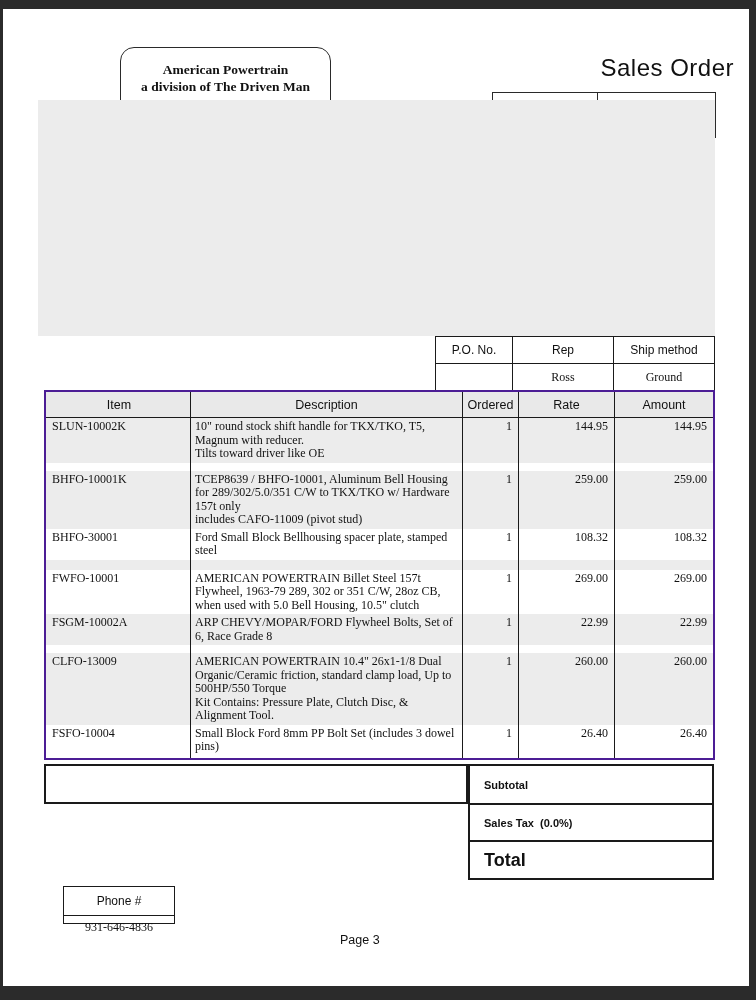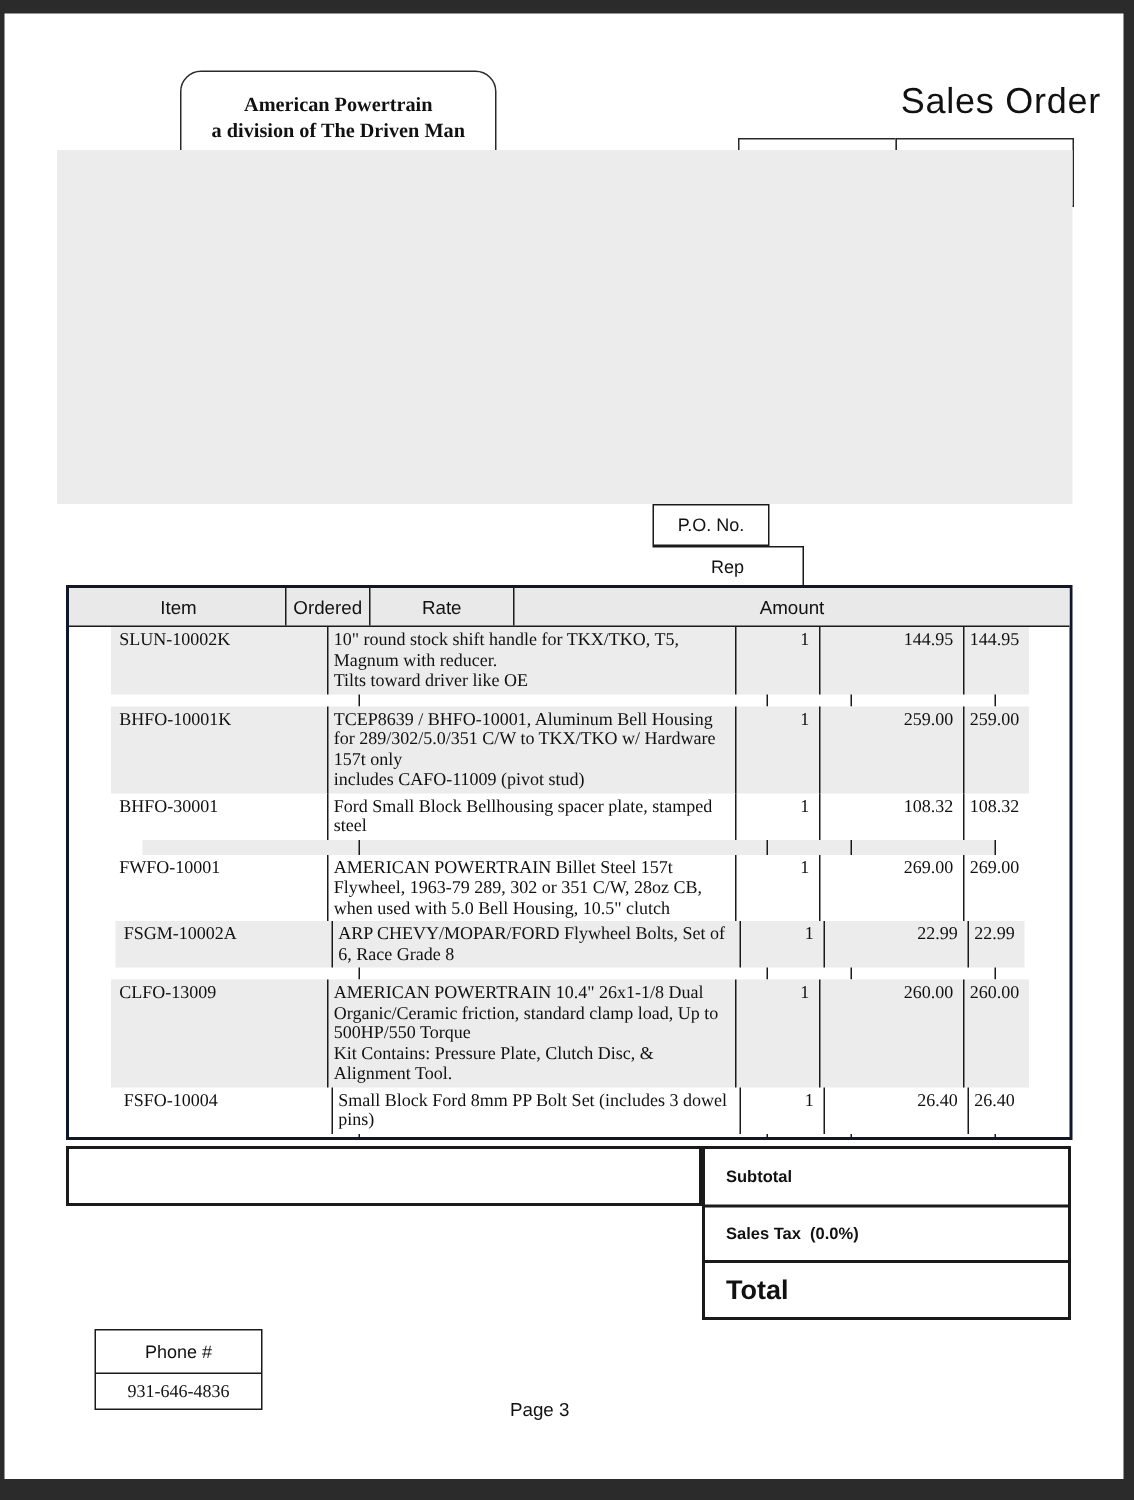--- a/index.html
+++ b/index.html
@@ -30,36 +30,36 @@
   .hdr-box-right{ left:597px; width:119px; }
 
   .redaction{
     position:absolute; left:38px; top:100px; width:677px; height:236px;
     background:#ececec; z-index:2;
   }
 
   
   .po-table{ position:absolute; left:435px; top:336px; width:280px; z-index:3;
     font-family:"Liberation Sans", sans-serif; font-size:12px; }
-  .po-row{ display:flex;flex-direction:column; }
+  .po-row{ display:flex; }
   .po-cell{ border:1.5px solid #1a1a1a; height:28px; display:flex; align-items:center; justify-content:center; background:#fff; }
   .po-row + .po-row .po-cell{ border-top:none; }
   .po-cell + .po-cell{ border-left:none; }
   .po-c1{ width:78px; } .po-c2{ width:101px; } .po-c3{ width:101px; }
   .po-val{ font-family:"Liberation Serif", serif; }
 
   
   .items-table{
     position:absolute; left:44px; top:390px; width:671px; height:370px;
-    border:2px solid #0f172a; z-index:3; background:#fff;
+    border:2px solid #4c1d95; z-index:3; background:#fff;
   }
   .ihead{ display:flex; height:26px; border-bottom:1.5px solid #1a1a1a; background:#e9e9e9;
     font-family:"Liberation Sans", sans-serif; font-size:12.5px; }
   .ihead .cell{ display:flex; align-items:center; justify-content:center; }
-  .irows{ height:340px; overflow:hidden; display:flex; flex-direction:column;align-items:center; }
+  .irows{ height:340px; overflow:hidden; display:flex; flex-direction:column; }
   .irow{ display:flex; align-items:stretch; }
   .irow.shade{ background:#ececec; }
   .cell{ padding:2px 4px; }
   .c-item{ width:145px; border-right:1.5px solid #1a1a1a; padding-left:6px; }
   .c-desc{ width:272px; border-right:1.5px solid #1a1a1a; }
   .c-ord { width:56px;  border-right:1.5px solid #1a1a1a; }
   .c-rate{ width:96px;  border-right:1.5px solid #1a1a1a; }
   .c-amt { flex:1; }
   .irows .cell{ font-size:12px; line-height:13.5px; }
   .num{ text-align:right; padding-right:6px; }
@@ -75,21 +75,21 @@
     border:2px solid #1a1a1a; background:#fff;
     font-family:"Liberation Sans", sans-serif; font-weight:700;
   }
   .tot-row{ height:37px; display:flex; align-items:center; padding-left:14px;
     font-size:11px; white-space:pre-wrap; }
   .tot-row + .tot-row{ border-top:2px solid #1a1a1a; }
   .tot-row.total{ font-size:18px; height:38px; }
 
   
   .phone-box{
-    position:absolute; left:63px; top:886px; width:112px; height:54px;
+    position:absolute; left:63px; top:886px; width:112px; height:38px;
     border:1.5px solid #1a1a1a; z-index:3; text-align:center; background:#fff;
   }
   .phone-label{ height:29px; border-bottom:1.5px solid #1a1a1a;
     font-family:"Liberation Sans", sans-serif; font-size:12px;
     display:flex; align-items:center; justify-content:center; }
   .phone-value{ height:23px; font-size:12px; display:flex; align-items:center; justify-content:center; }
 
   .page-number{
     position:absolute; left:340px; top:933px; width:80px; 
     font-family:"Liberation Sans", sans-serif; font-size:12.5px; z-index:3;
@@ -126,20 +126,21 @@
     <div class="po-row">
       <div class="po-cell po-c1 po-val"></div>
       <div class="po-cell po-c2 po-val">Ross</div>
       <div class="po-cell po-c3 po-val">Ground</div>
     </div>
   </div>
 
   <div class="items-table">
     <div class="ihead">
       <div class="cell c-item">Item</div>
+      <div class="cell c-desc">Description</div>
       <div class="cell c-ord">Ordered</div>
       <div class="cell c-rate">Rate</div>
       <div class="cell c-amt">Amount</div>
     </div>
     <div class="irows">
         <div class="irow shade">
           <div class="cell c-item">SLUN-10002K</div>
           <div class="cell c-desc">
             <div>10" round stock shift handle for TKX/TKO, T5, Magnum with reducer.</div>
             <div>Tilts toward driver like OE</div>

